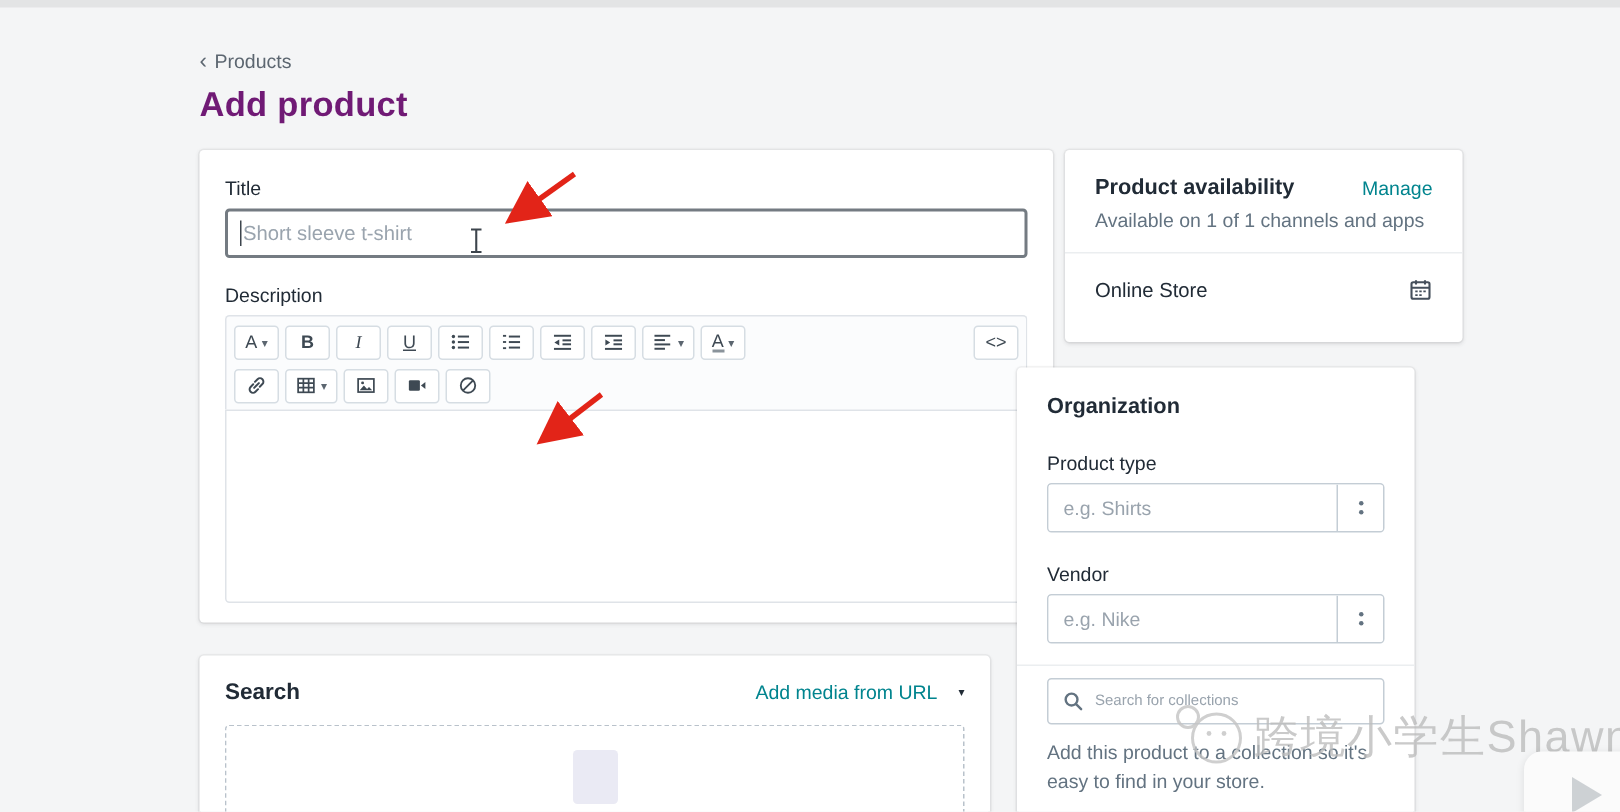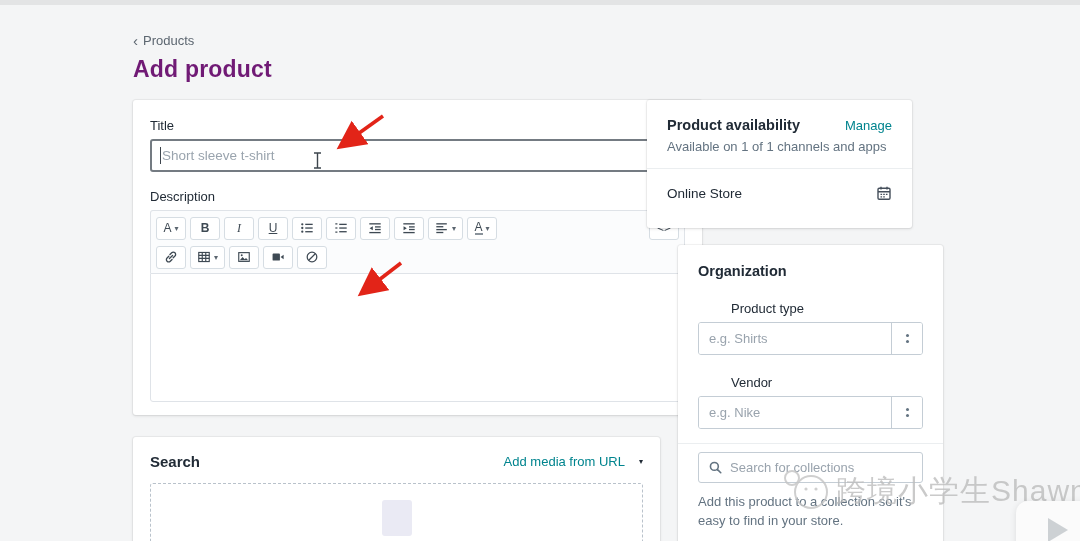--- a/index.html
+++ b/index.html
@@ -60,46 +60,46 @@
   .media-title { font-size:15px; font-weight:700; color:#212b36; }
   .media-link { font-size:13px; color:#00848e; display:flex; align-items:center; gap:14px; cursor:pointer; }
   .media-link .tb-caret { color:#212b36; }
   .dropzone {
     margin-top:13px; height:110px; border:1px dashed #b9c2cb; border-radius:3px; background:#fff;
     display:flex; justify-content:center; padding-top:16px;
   }
   .dz-thumb { width:30px; height:36px; border-radius:3px; background:#eaeaf4; }
 
   
-  .card-avail { left:647px; top:100px; width:265px; height:128px; padding:17px 20px 0 20px; }
+  .card-avail { left:710px; top:100px; width:265px; height:128px; padding:17px 20px 0 20px; }
   .avail-head { display:flex; align-items:center; justify-content:space-between; }
   .side-title { font-size:14.5px; font-weight:700; color:#212b36; }
   .teal-link { font-size:13px; color:#00848e; cursor:pointer; }
   .avail-sub { margin-top:6px; font-size:13px; color:#637381; }
   .divider { height:1px; background:#ebeef0; margin:14px -20px 0 -20px; }
   .channel-row { display:flex; align-items:center; justify-content:space-between; margin-top:16px; }
   .channel-name { font-size:13.5px; color:#212b36; }
 
   
   .card-org { left:678px; top:245px; width:265px; height:320px; padding:18px 20px 0 20px; }
-  .org-label { font-size:13px; color:#212b36; margin-top:20px;margin-left:33px; }
+  .org-label { font-size:13px; color:#212b36; margin-top:20px; }
   .org-label.first { margin-top:22px; }
   .field-group {
     margin-top:6px; height:33px; border:1px solid #c4cdd5; border-radius:3px; background:#fff;
     display:flex; align-items:stretch; overflow:hidden;
   }
   .field-group input {
     flex:1; border:none; outline:none; padding:0 10px; font-size:13px; font-family:inherit; color:#212b36; min-width:0;
   }
   .field-group input::placeholder { color:#99a3ad; }
   .fg-btn { width:31px; border-left:1px solid #c4cdd5; display:flex; flex-direction:column; align-items:center; justify-content:center; gap:3px; cursor:pointer; background:#fff; }
   .fg-btn i { width:3px; height:3px; border-radius:50%; background:#637381; }
   .collections-label { margin-top:16px; font-size:11.5px; font-weight:700; letter-spacing:.5px; color:#454f5b; }
   .search-group { margin-top:8px; height:31px; border:1px solid #c4cdd5; border-radius:3px; background:#fff; display:flex; align-items:center; padding:0 9px; gap:7px; }
-  .search-group input { flex:1; border:none; outline:none; font-size:13px; font-family:inherit; color:#b91c1c; min-width:0; }
+  .search-group input { flex:1; border:none; outline:none; font-size:10px; font-family:inherit; color:#b91c1c; min-width:0; }
   .search-group input::placeholder { color:#99a3ad; }
   .org-help { margin-top:10px; font-size:13px; line-height:1.45; color:#637381; width:228px; }
 
   
   .overlay { position:absolute; left:0; top:0; width:1080px; height:541px; pointer-events:none; z-index:40; }
   .watermark { position:absolute; left:778px; top:466px; display:flex; align-items:center; z-index:50; pointer-events:none; opacity:.8; }
   .wm-text { font-size:30px; color:#bdbdbd; letter-spacing:1px; white-space:nowrap; }
   .play-btn {
     position:absolute; left:1016px; top:501px; width:78px; height:58px; background:#fbfbfb; border-radius:12px;
     box-shadow:0 1px 6px rgba(0,0,0,.10); z-index:50; display:flex; align-items:center; justify-content:center; cursor:pointer;

